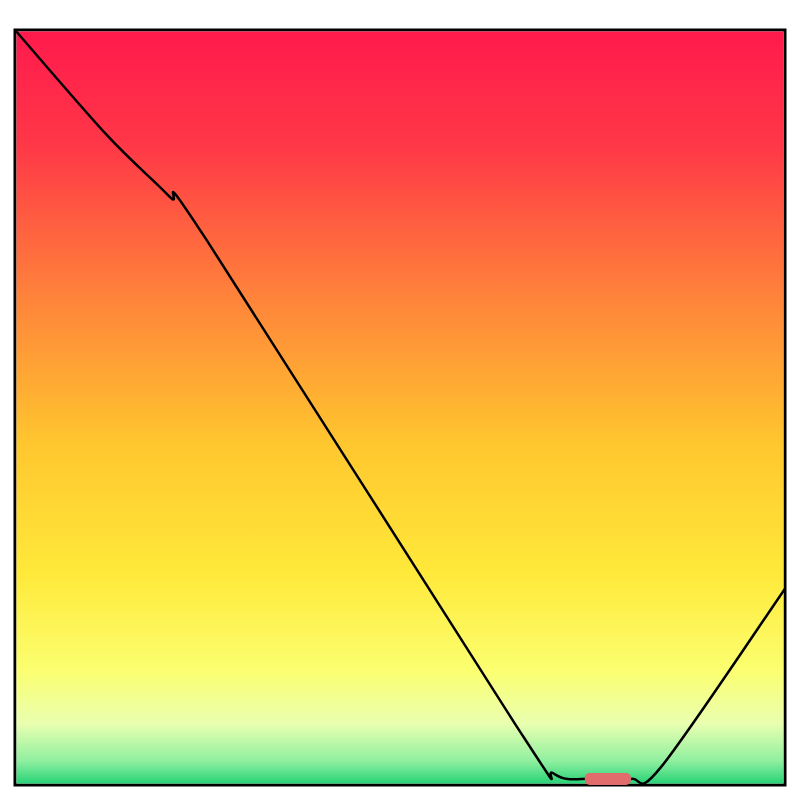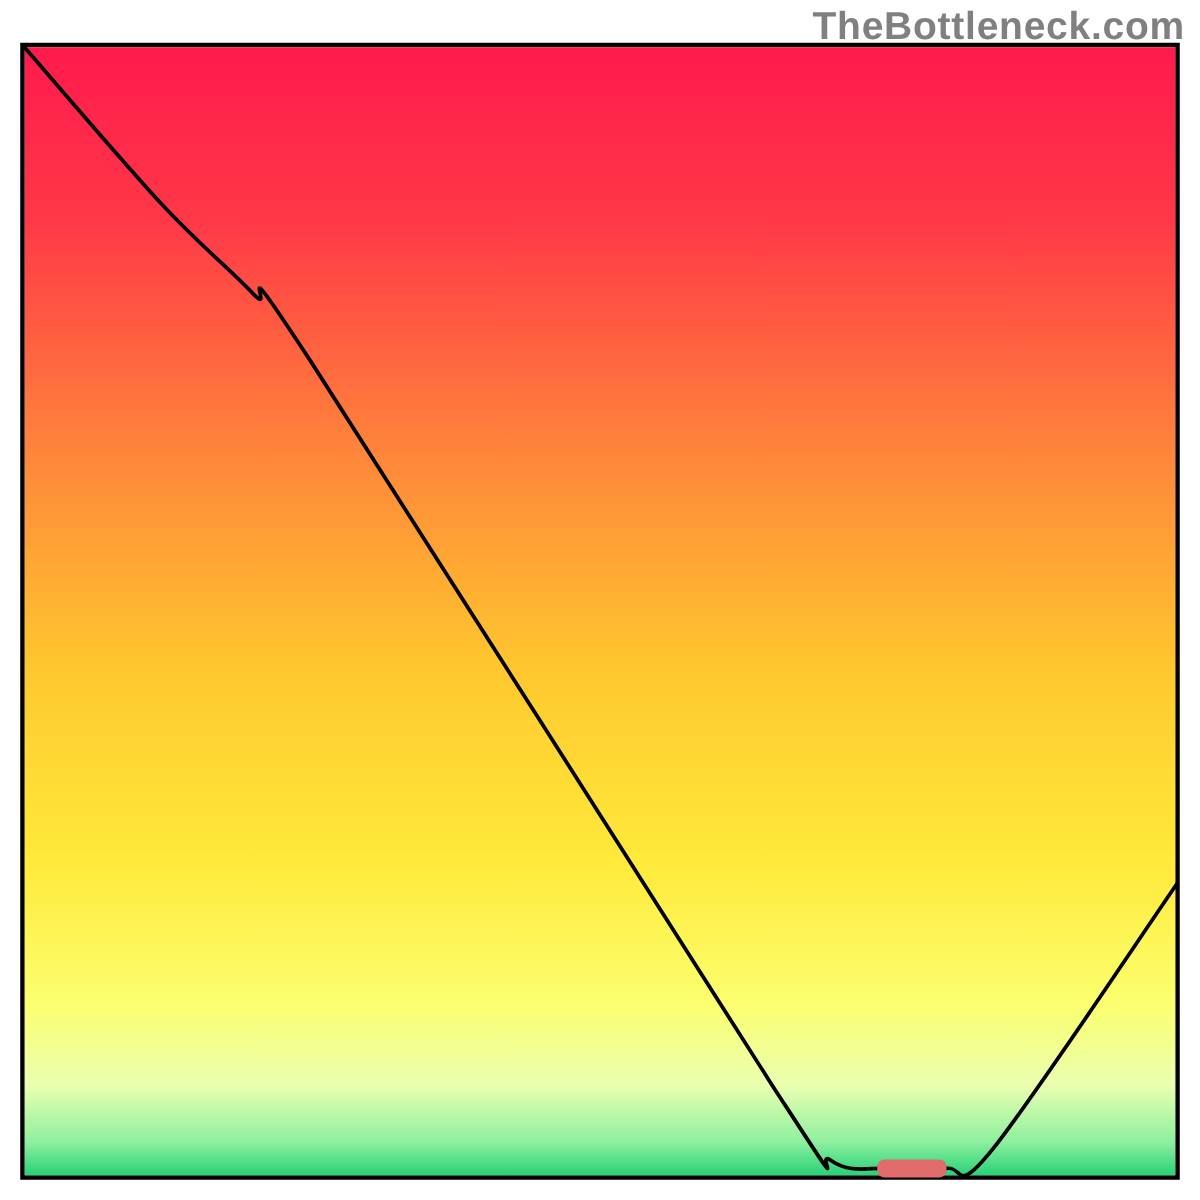--- a/index.html
+++ b/index.html
@@ -27,21 +27,20 @@
   svg.plot {
     position: absolute;
     left: 0;
     top: 0;
   }
 </style>
 </head>
 <body>
 
 <div class="stage">
-  <div class="watermark">TheBottleneck.com</div>
 
   <svg class="plot" width="800" height="800" viewBox="0 0 800 800">
     <defs>
       <linearGradient id="bg-grad" x1="0" y1="0" x2="0" y2="1">
 
       <stop offset="0%" stop-color="#ff1a4d"></stop>
           <stop offset="15%" stop-color="#ff3747"></stop>
           <stop offset="35%" stop-color="#ff823b"></stop>
           <stop offset="55.00000000000001%" stop-color="#ffc72e"></stop>
           <stop offset="72%" stop-color="#ffe93a"></stop>

